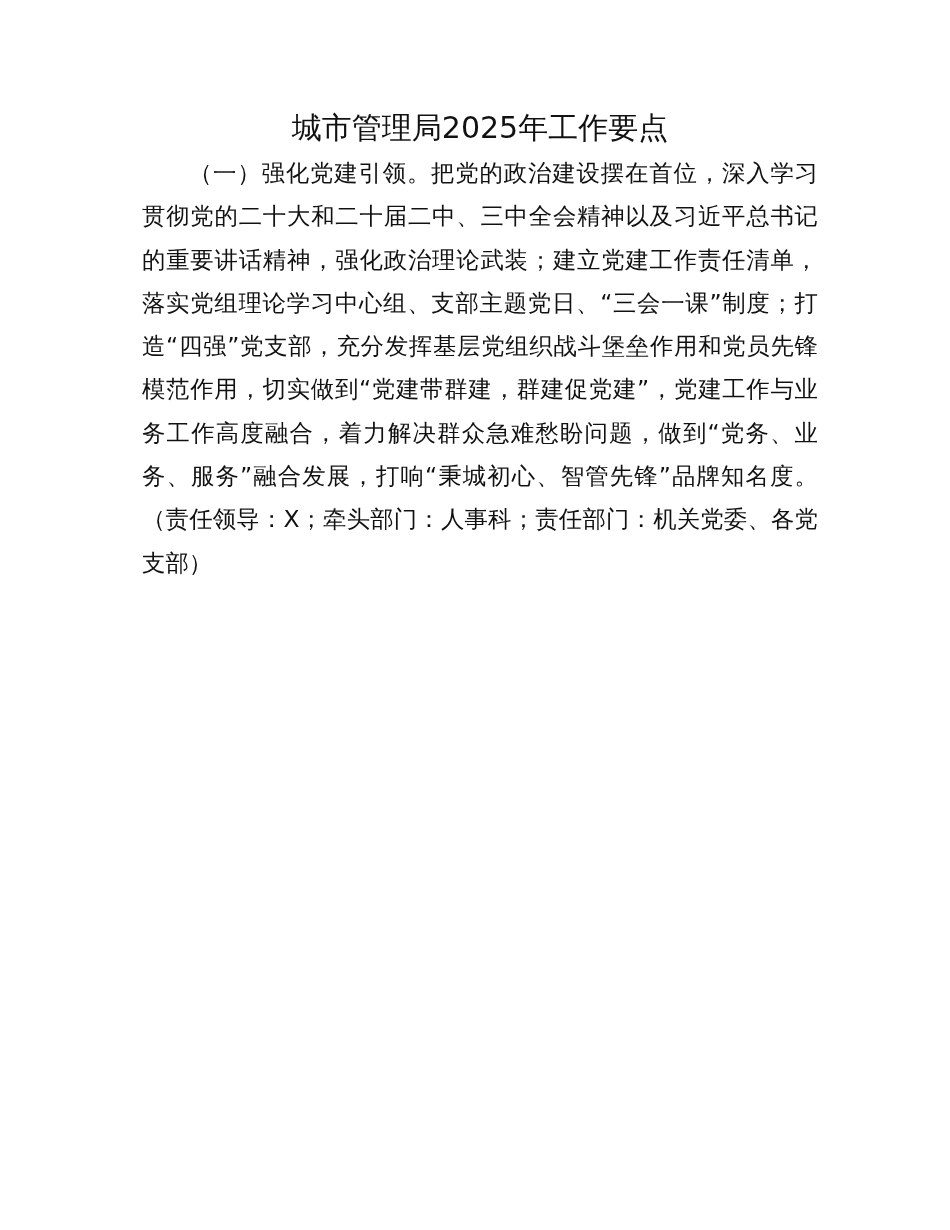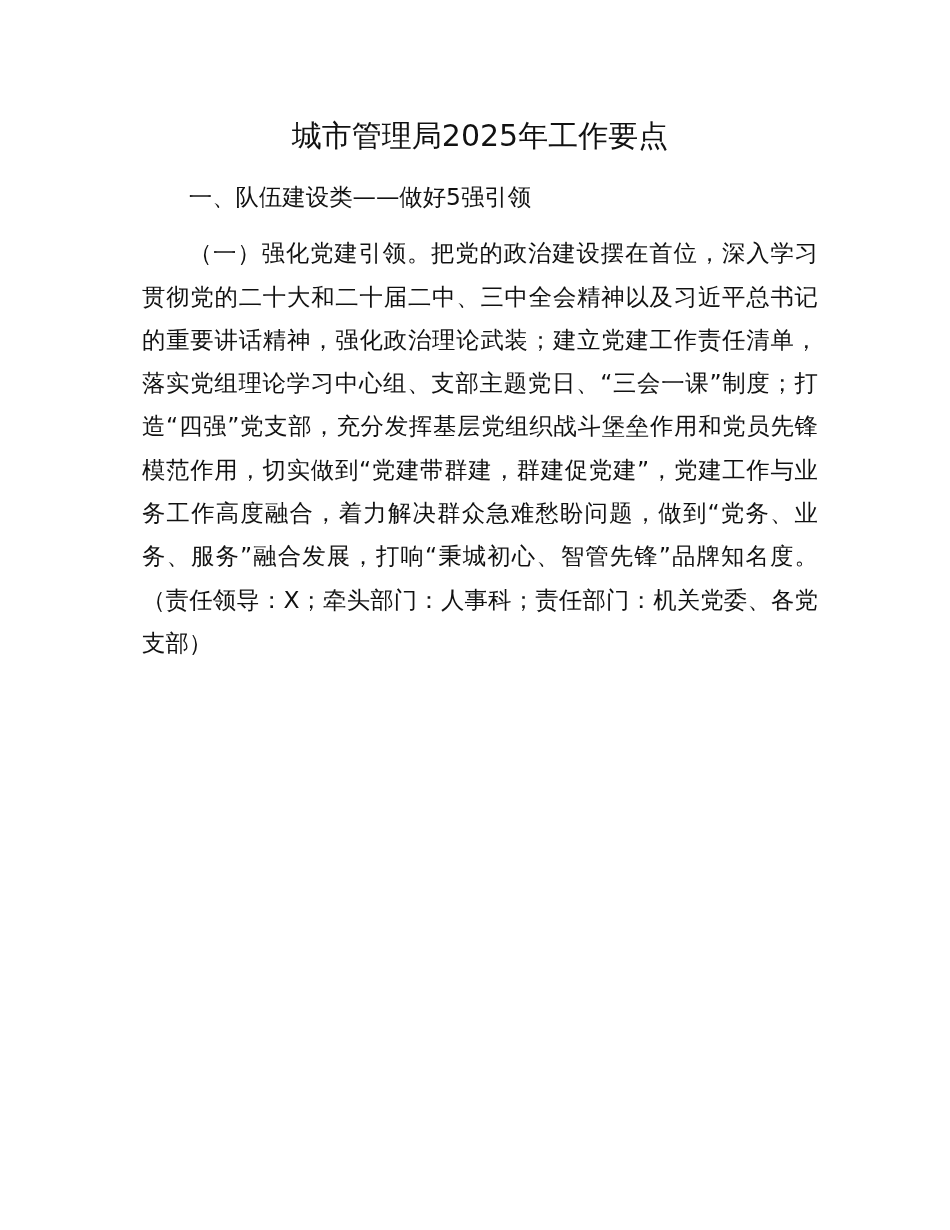--- a/index.html
+++ b/index.html
@@ -11,21 +11,21 @@
       width: 950px;
       height: 1230px;
       position: relative;
       overflow: hidden;
       font-family: "DejaVu Sans", "Liberation Sans", sans-serif;
       color: #111111;
     }
     .page {
       position: absolute;
       left: 142px;
-      top: 112px;
+      top: 104px;
       width: 676px;
     }
     .title {
       text-align: center;
       font-size: 30px;
       line-height: 48px;
       margin: 0 0 0 0;
       font-weight: normal;
       letter-spacing: 0px;
     }
@@ -43,15 +43,14 @@
       line-height: 43.3px;
       margin: 16px 0 13px 0;
       text-indent: 2em;
     }
   </style>
 </head>
 <body>
 
 <div class="page">
   <h1 class="title">城市管理局2025年工作要点</h1>
-  <p class="heading">一、队伍建设类——做好5强引领</p>
   <p class="para">（一）强化党建引领。把党的政治建设摆在首位，深入学习贯彻党的二十大和二十届二中、三中全会精神以及习近平总书记的重要讲话精神，强化政治理论武装；建立党建工作责任清单，落实党组理论学习中心组、支部主题党日、“三会一课”制度；打造“四强”党支部，充分发挥基层党组织战斗堡垒作用和党员先锋模范作用，切实做到“党建带群建，群建促党建”，党建工作与业务工作高度融合，着力解决群众急难愁盼问题，做到“党务、业务、服务”融合发展，打响“秉城初心、智管先锋”品牌知名度。（责任领导：X；牵头部门：人事科；责任部门：机关党委、各党支部）</p>
 </div>
 
 </body></html>

